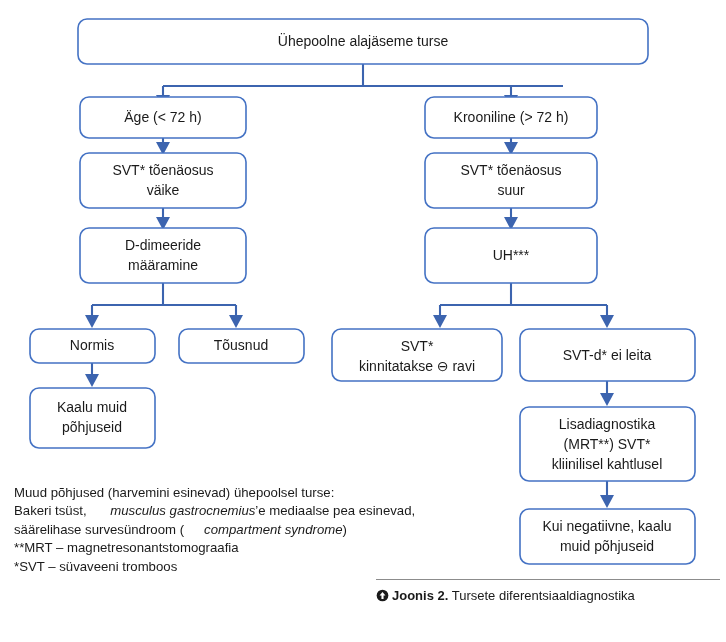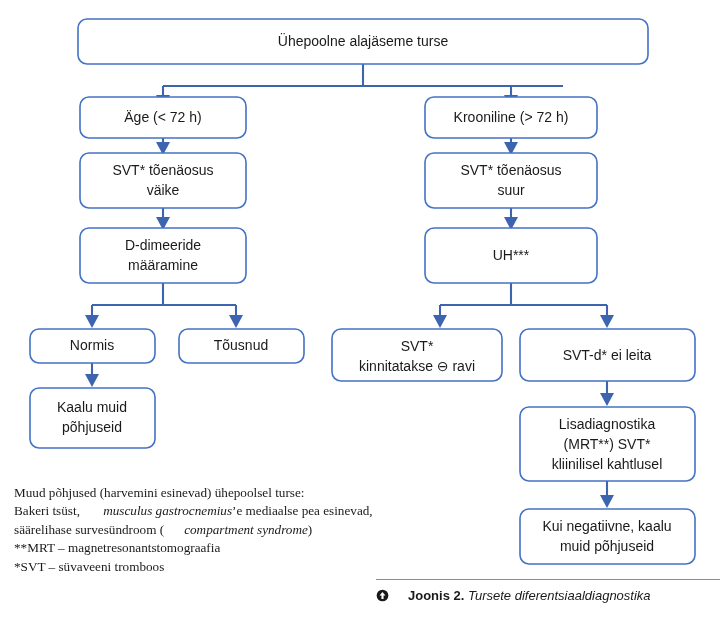--- a/index.html
+++ b/index.html
@@ -44,21 +44,20 @@
     fill: #3C64AF;
   }
   .notes {
     position: absolute;
     left: 14px;
     top: 484px;
     width: 420px;
     font-size: 13.2px;
     line-height: 18.4px;
     color: #1a1a1a;
-    font-family: Liberation Serif, serif;
   }
   .notes .ital { font-style: italic; margin-left: 20px; }
   .caption-rule {
     position: absolute;
     left: 376px;
     top: 579px;
     width: 344px;
     height: 1px;
     background: #8c8c8c;
   }
@@ -71,22 +70,22 @@
     line-height: 17.5px;
     color: #1a1a1a;
   }
   .caption .cap-icon {
     display: inline-block;
     width: 13px;
     height: 13px;
     vertical-align: -2px;
     margin-right: 3px;
   }
-  .caption .cap-bold { font-weight: bold; margin-left: 16px; }
-  .caption .cap-ital { font-style: italic; }
+  .caption .cap-bold { font-weight: bold; }
+  .caption .cap-ital { }
 </style>
 </head>
 <body>
 
 <svg id="flow" viewBox="0 0 726 642">
 
   <g>
 
     <path class="conn" d="M 363 64 L 363 86"></path>
     <path class="conn" d="M 163 86 L 563 86"></path>

